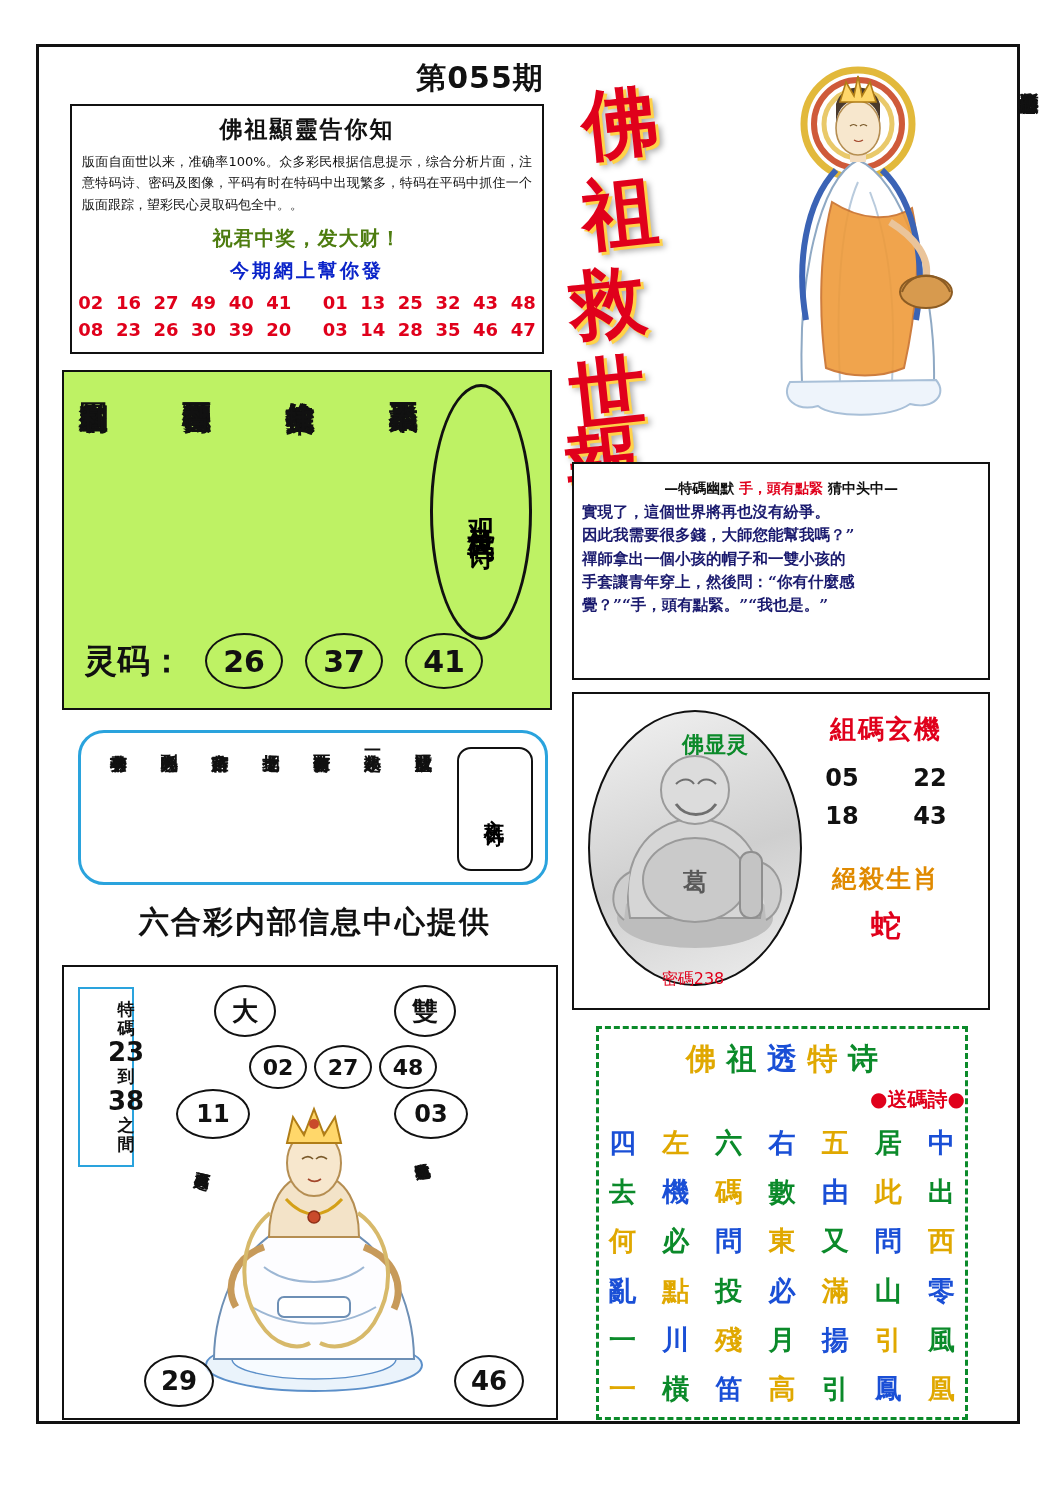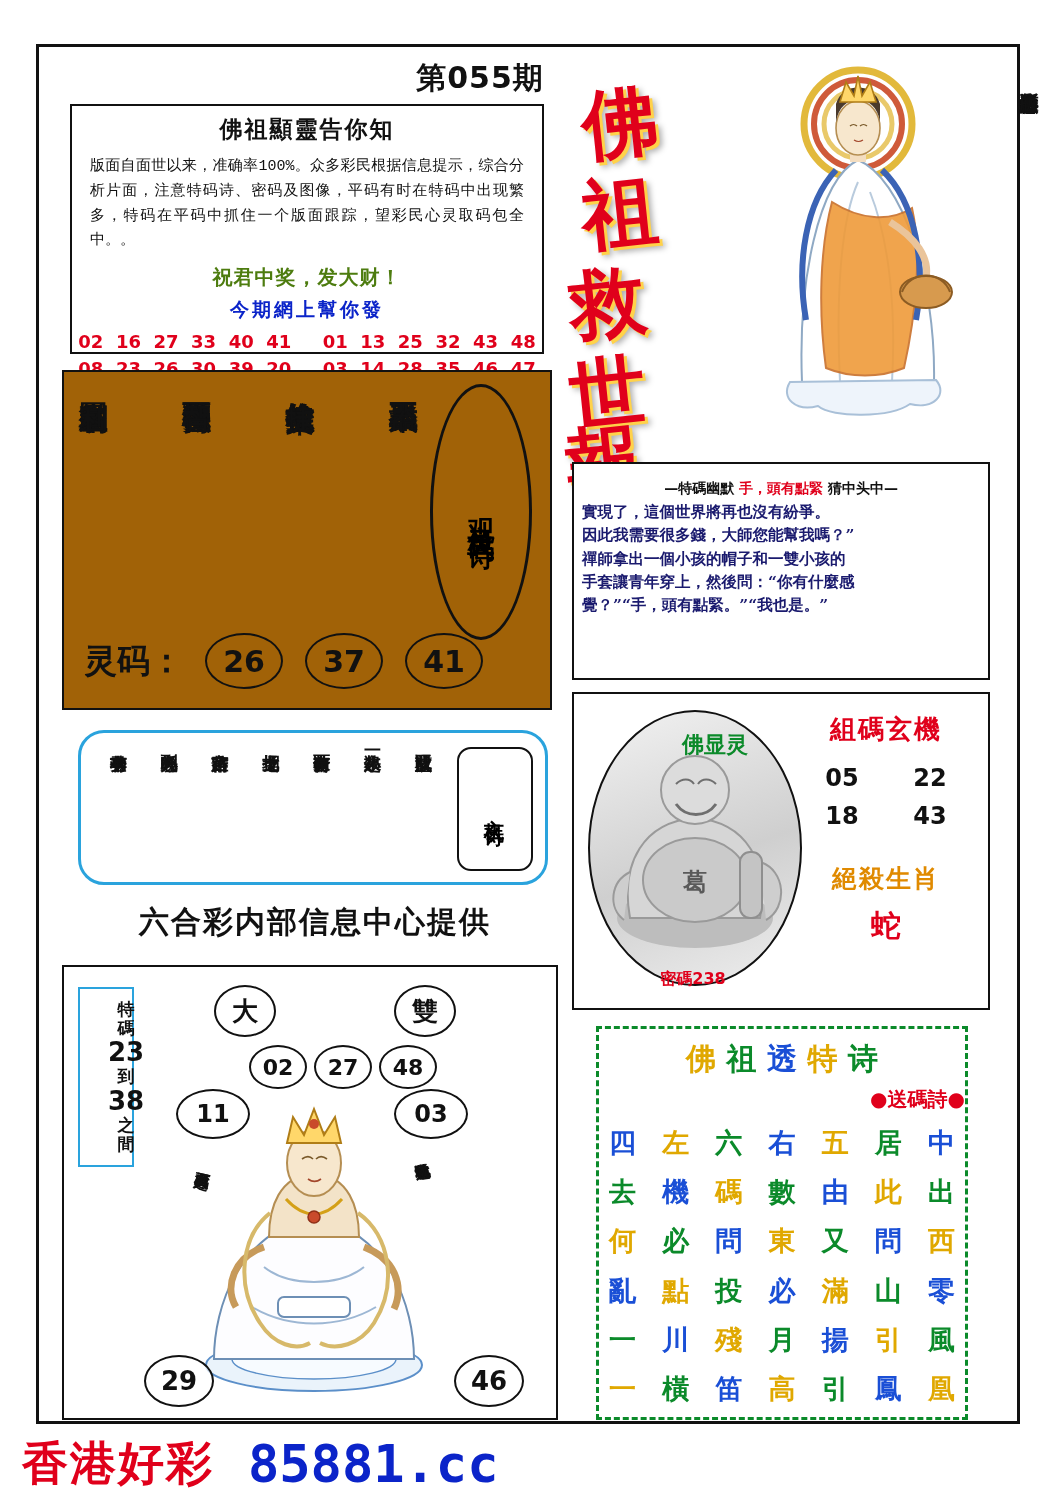--- a/index.html
+++ b/index.html
@@ -25,40 +25,39 @@
   
   .notice{
     position:absolute;left:70px;top:104px;width:474px;height:250px;
     border:2px solid #111;box-sizing:border-box;background:#fff;
   }
   .notice h2{
     margin:8px 0 4px 0;text-align:center;font-size:23px;color:#111;font-weight:bold;
     letter-spacing:2px;
   }
   .notice p{
-    margin:8px;padding:2px 10px;font-size:15px;line-height:1.65;color:#111;
+    margin:0;padding:2px 10px;font-size:13px;line-height:1.65;color:#111;
     text-align:justify;
-    font-family:Liberation Mono, monospace;
   }
   .notice .wish{
     text-align:center;color:#4d7c0f;font-size:20px;font-weight:bold;margin-top:8px;
     letter-spacing:1px;
   }
   .notice .subhead{
     text-align:center;color:#0b24c9;font-size:19px;font-weight:bold;margin-top:6px;
     letter-spacing:3px;
   }
   .numrows{margin-top:8px;}
   .numrow{display:flex;justify-content:center;gap:0;font-size:18px;font-weight:bold;color:#e0001b;}
   .numrow span{display:inline-block;width:44px;text-align:center;}
   .numrow .gap{width:22px;}
   
   .poembox{
     position:absolute;left:62px;top:370px;width:490px;height:340px;
-    border:2px solid #111;box-sizing:border-box;background:#a16207;
+    border:2px solid #111;box-sizing:border-box;background:#bef264;
   }
   .poemcols{
     position:absolute;left:10px;top:8px;width:350px;height:250px;
     display:flex;flex-direction:row-reverse;justify-content:space-between;
   }
   .pcol{
     writing-mode:vertical-rl;text-orientation:upright;
     font-size:29px;font-weight:bold;line-height:1.38;color:#111;
     font-family:"DejaVu Serif","Liberation Serif",serif;
   }
@@ -173,21 +172,21 @@
     background:linear-gradient(160deg,#f2f2f2,#cfcfcf 55%,#eeeeee);
     overflow:hidden;
   }
   .budlabel{
     position:absolute;left:60px;top:18px;width:130px;text-align:center;
     font-size:22px;font-weight:bold;color:#0b8a2a;
     font-family:"DejaVu Serif","Liberation Serif",serif;
   }
   .budcode{
     position:absolute;left:14px;bottom:18px;width:210px;text-align:center;
-    font-size:16px;font-weight:bold;color:#e0001b;
+    font-size:16px;font-weight:normal;color:#e0001b;
   }
   .zumatitle{
     position:absolute;right:14px;top:18px;width:176px;text-align:center;
     font-size:26px;font-weight:bold;color:#e0001b;letter-spacing:2px;
     font-family:"DejaVu Serif","Liberation Serif",serif;
   }
   .zumanums{
     position:absolute;right:14px;top:60px;width:176px;color:#111;
   }
   .zumanums div{display:flex;justify-content:space-around;font-size:24px;font-weight:bold;margin:10px 0;}
@@ -251,21 +250,21 @@
   <div class="notice">
     <h2>佛祖顯靈告你知</h2>
     <p>版面自面世以来，准确率100%。众多彩民根据信息提示，综合分析片面，注意特码诗、密码及图像，平码有时在特码中出现繁多，特码在平码中抓住一个版面跟踪，望彩民心灵取码包全中。。</p>
     <div class="wish">祝君中奖，发大财！</div>
     <div class="subhead">今期網上幫你發</div>
     <div class="numrows">
       <div class="numrow">
         <span>02</span>
         <span>16</span>
         <span>27</span>
-        <span>33</span>
+        <span>49</span>
         <span>40</span>
         <span>41</span>
         <span class="gap"></span>
         <span>01</span>
         <span>13</span>
         <span>25</span>
         <span>32</span>
         <span>43</span>
         <span>48</span>
       </div>
@@ -533,18 +532,14 @@
         <span style="color:#1a4fd6">四</span>
         <span style="color:#0b8a2a">去</span>
         <span style="color:#e0a800">何</span>
         <span style="color:#1a4fd6">亂</span>
         <span style="color:#0b8a2a">一</span>
         <span style="color:#e0a800">一</span>
       </div>
     </div>
   </div>
 
-  <div class="footer">
-    <div class="foot-cn">香港好彩</div>
-    <div class="foot-url">85881.cc</div>
-  </div>
 
 </div>
 
 </body></html>

